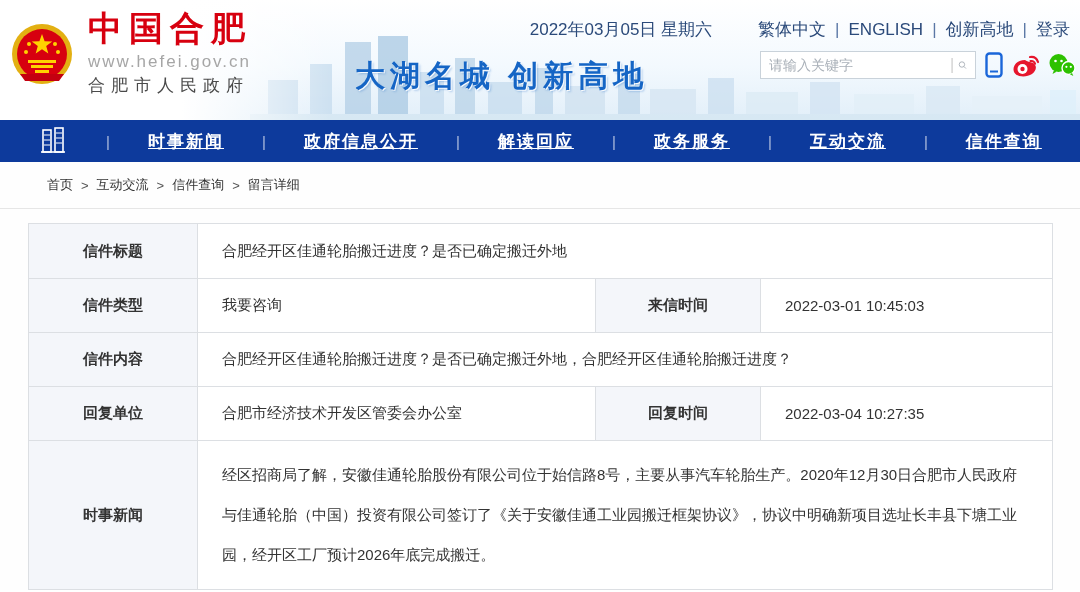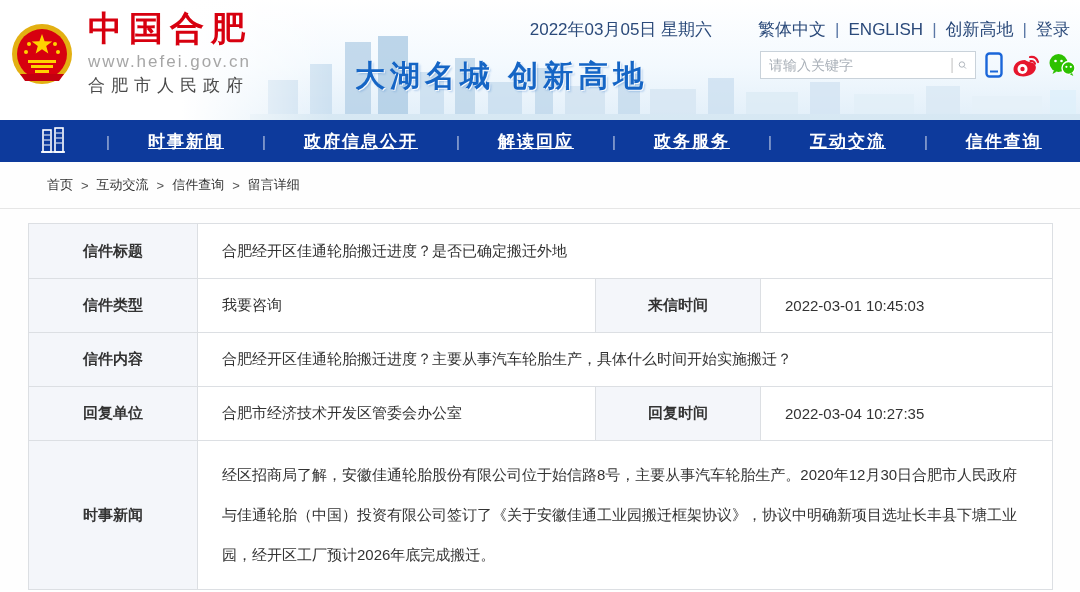--- a/index.html
+++ b/index.html
@@ -208,21 +208,21 @@
       <td class="val" colspan="3">合肥经开区佳通轮胎搬迁进度？是否已确定搬迁外地</td>
     </tr>
     <tr class="r2">
       <td class="lbl">信件类型</td>
       <td class="val">我要咨询</td>
       <td class="lbl">来信时间</td>
       <td class="val">2022-03-01 10:45:03</td>
     </tr>
     <tr class="r3">
       <td class="lbl">信件内容</td>
-      <td class="val" colspan="3">合肥经开区佳通轮胎搬迁进度？主要从事汽车轮胎生产，具体什么时间开始实施搬迁？</td>
+      <td class="val" colspan="3">合肥经开区佳通轮胎搬迁进度？是否已确定搬迁外地，合肥经开区佳通轮胎搬迁进度？</td>
     </tr>
     <tr class="r4">
       <td class="lbl">回复单位</td>
       <td class="val">合肥市经济技术开发区管委会办公室</td>
       <td class="lbl">回复时间</td>
       <td class="val">2022-03-04 10:27:35</td>
     </tr>
     <tr class="r5">
       <td class="lbl">时事新闻</td>
       <td class="val reply" colspan="3">经区招商局了解，安徽佳通轮胎股份有限公司位于始信路8号，主要从事汽车轮胎生产。2020年12月30日合肥市人民政府与佳通轮胎（中国）投资有限公司签订了《关于安徽佳通工业园搬迁框架协议》，协议中明确新项目选址长丰县下塘工业园，经开区工厂预计2026年底完成搬迁。</td>

